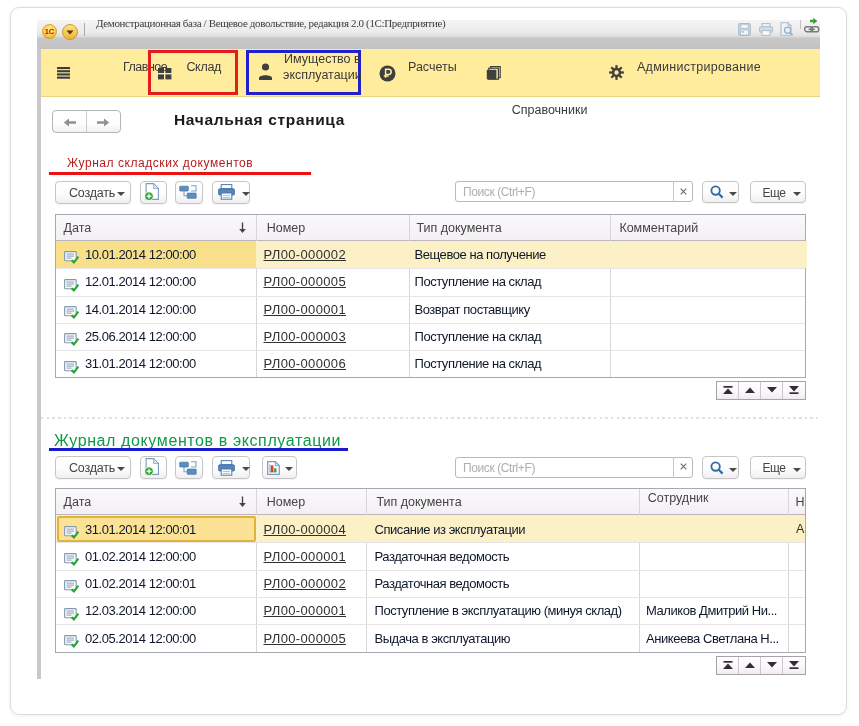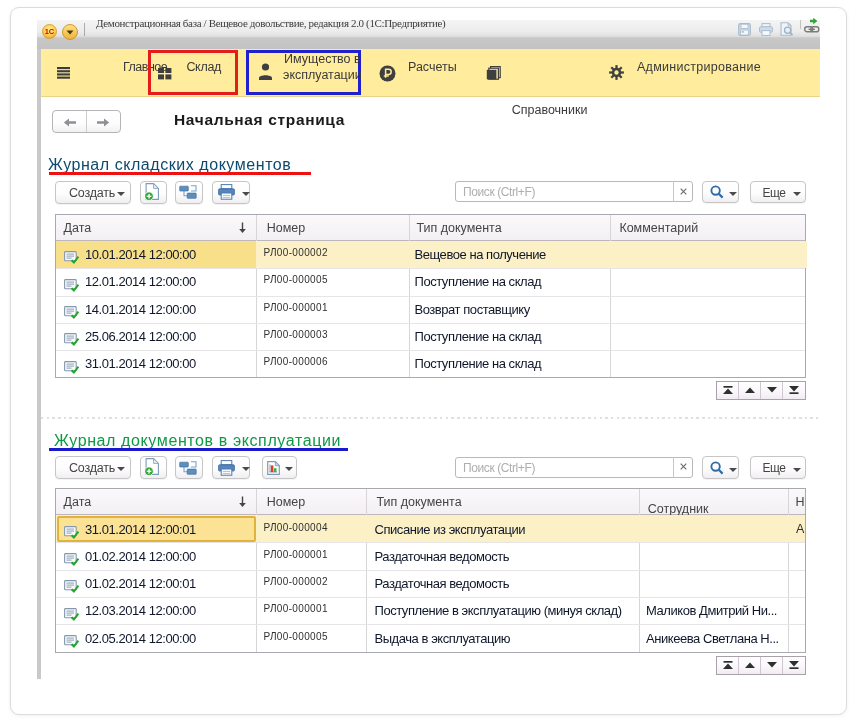--- a/index.html
+++ b/index.html
@@ -5,21 +5,21 @@
 *{box-sizing:border-box;}
 #root{position:relative;width:859px;height:726px;font-family:"Liberation Sans",sans-serif;overflow:hidden;}
 .abs{position:absolute;}
 #card{left:10px;top:7px;width:837px;height:708px;background:#fff;border:1px solid #dcdcdc;border-radius:9px;box-shadow:0 1px 4px rgba(0,0,0,0.06);}
 #titlebar{left:37px;top:20px;width:783px;height:29px;background:linear-gradient(180deg,#f4f4f4 0%,#ececec 40%,#e0e0e0 56%,#c8c8c8 62%,#c2c2c2 100%);}
 #menubar{left:37px;top:49px;width:783px;height:48px;background:#ffec9c;border-bottom:1px solid #e9d583;}
 #leftborder{left:37px;top:49px;width:4px;height:630px;background:#c9c9c9;}
 .mtext{position:absolute;font-size:12.5px;color:#3a3a3a;white-space:nowrap;}
 .ttext{position:absolute;font-size:11px;letter-spacing:-0.35px;color:#3d3d3d;white-space:nowrap;}
 .cellt{position:absolute;font-size:13px;color:#0f172a;white-space:nowrap;letter-spacing:-0.45px;}
-.numt{position:absolute;font-size:10px;color:#303030;white-space:nowrap;letter-spacing:0.35px;}
+.numt{position:absolute;font-size:13px;color:#303030;white-space:nowrap;letter-spacing:0.35px;text-decoration:underline;}
 .headt{position:absolute;font-size:12.5px;color:#444;white-space:nowrap;}
 .btn{position:absolute;border:1px solid #c6c6c6;border-radius:4px;background:linear-gradient(180deg,#ffffff 0%,#fdfdfd 55%,#f1eef1 100%);box-shadow:0 1px 1px rgba(0,0,0,0.05);}
 .caret{position:absolute;width:0;height:0;border-left:4px solid transparent;border-right:4px solid transparent;border-top:4.5px solid #4a4a4a;}
 .vline{position:absolute;width:1px;background:#d8d4d8;}
 .hrow{position:absolute;left:0;width:100%;height:1px;background:#e6e4e6;}
 .navgrp{position:absolute;width:89.5px;height:19.5px;border:1px solid #a9a1a9;background:linear-gradient(180deg,#ffffff 0%,#faf7fa 55%,#f1ecf1 100%);display:flex;}
 .navgrp div{flex:1;border-right:1px solid #cfc7cf;position:relative;}
 .navgrp div:last-child{border-right:none;}
 </style></head>
 <body>
@@ -132,21 +132,21 @@
 <div class="abs" style="left:51.5px;top:110px;width:69.5px;height:22.5px;border:1px solid #b5b5b5;border-radius:4px;background:linear-gradient(180deg,#fff 0%,#fdfdfd 60%,#f3f0f3 100%);"></div>
 <div class="abs" style="left:86px;top:111px;width:1px;height:20.5px;background:#cdcdcd"></div>
 <svg class="abs" style="left:62.5px;top:118px" width="14" height="9" viewBox="0 0 14 9">
       <path d="M13,3.2 H6 V0.6 L0.8,4.5 L6,8.4 V5.8 H13 Z" fill="#8f8f95"></path>
     </svg>
 <svg class="abs" style="left:96px;top:118px" width="14" height="9" viewBox="0 0 14 9">
       <path d="M1,3.2 H8 V0.6 L13.2,4.5 L8,8.4 V5.8 H1 Z" fill="#8f8f95"></path>
     </svg>
 <div class="abs" style="left:174px;top:111.2px;font-size:15.5px;font-weight:bold;letter-spacing:0.65px;color:#1a1a1a;white-space:nowrap;">Начальная страница</div>
 
-<div class="abs" style="left:48px;top:155.8px;font-size:16px;color:#0c4a6e;letter-spacing:0.55px;white-space:nowrap;">Журнал складских документов</div>
+<div class="abs" style="left:67px;top:155.8px;font-size:12px;color:#b91c1c;letter-spacing:0.55px;white-space:nowrap;">Журнал складских документов</div>
 <div class="abs" style="left:49px;top:172.2px;width:262px;height:3px;background:#ee1111;"></div>
 
 <div id="tb1">
       <div class="btn" style="left:54.5px;top:180.5px;width:76px;height:23px;"></div>
       <div class="abs" style="left:69px;top:185.7px;font-size:12.5px;letter-spacing:-0.2px;color:#444;">Создать</div>
       <div class="caret" style="left:116.5px;top:191.5px;"></div>
       <div class="btn" style="left:140px;top:180.5px;width:27.3px;height:23px;"></div>
       <svg class="abs" style="left:144.5px;top:182.5px" width="15" height="18" viewBox="0 0 15 18">
         <path d="M1.1,0.6 H8.6 L13.4,5.4 V16.4 H1.1 Z" fill="#fff" stroke="#7c9cba" stroke-width="1.1"></path>
         <path d="M8.6,0.6 V5.4 H13.4 Z" fill="#e8eef4" stroke="#7c9cba" stroke-width="0.8"></path>
@@ -346,21 +346,21 @@
 
 <div class="abs" style="left:55px;top:488px;width:751px;height:164.5px;border:1px solid #a8a8b0;background:#fff;overflow:hidden;">
   <div class="abs" style="left:0;top:0;width:100%;height:25.5px;background:linear-gradient(180deg,#fbf9fb,#f3f0f3);border-bottom:1px solid #bdb7bd;"></div>
   <div class="headt" style="left:7.6px;top:5.5px;">Дата</div>
   <svg class="abs" style="left:182px;top:6.5px" width="9" height="12" viewBox="0 0 9 12">
         <line x1="4.5" y1="0.5" x2="4.5" y2="8" stroke="#444" stroke-width="1.4"></line>
         <path d="M1.2,7 H7.8 L4.5,11 Z" fill="#444"></path>
       </svg>
   <div class="headt" style="left:210.8px;top:5.5px;">Номер</div>
   <div class="headt" style="left:320.4px;top:5.5px;">Тип документа</div>
-  <div class="headt" style="left:591.8px;top:13px;">Сотрудник</div>
+  <div class="headt" style="left:591.8px;top:2px;">Сотрудник</div>
   <div class="headt" style="left:739.5px;top:5.5px;">Н</div>
   <div class="vline" style="left:200px;top:0;height:163px;"></div>
   <div class="vline" style="left:310px;top:0;height:163px;"></div>
   <div class="vline" style="left:583px;top:0;height:163px;"></div>
   <div class="vline" style="left:732px;top:0;height:163px;"></div>
   <div class="abs" style="left:0;top:26px;width:751px;height:27.3px;background:#fcf0c6;"></div>
   <div class="abs" style="left:0.5px;top:26.5px;width:199px;height:26.3px;background:#fbe294;border:2px solid #e2b33c;border-radius:2px;"></div>
   <div class="abs" style="left:740px;top:33px;font-size:12.5px;color:#303030;">А</div>
   <div class="hrow" style="top:53.3px;"></div>
   <div class="hrow" style="top:80.6px;"></div>

